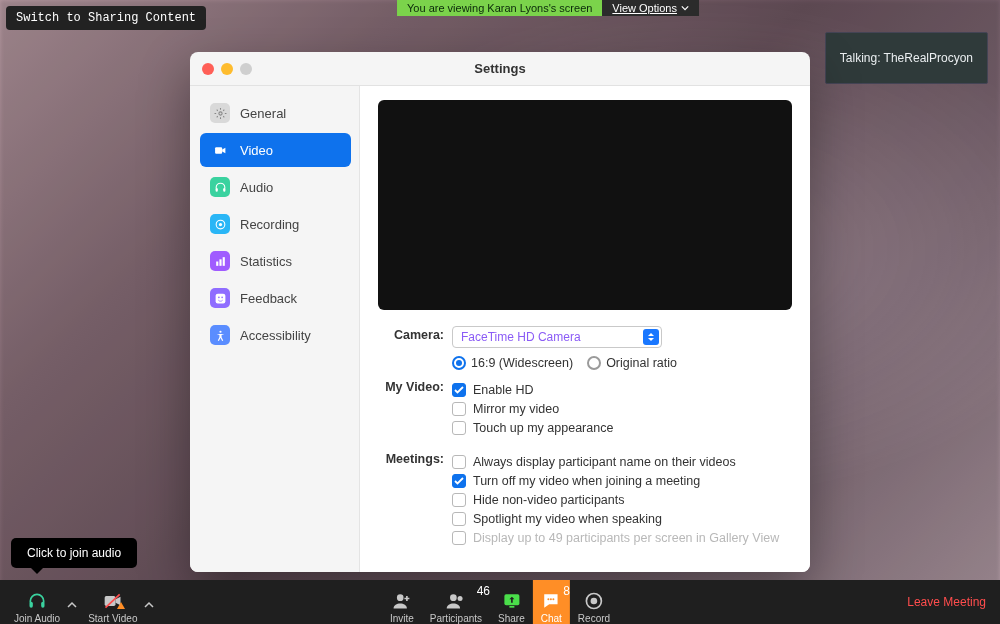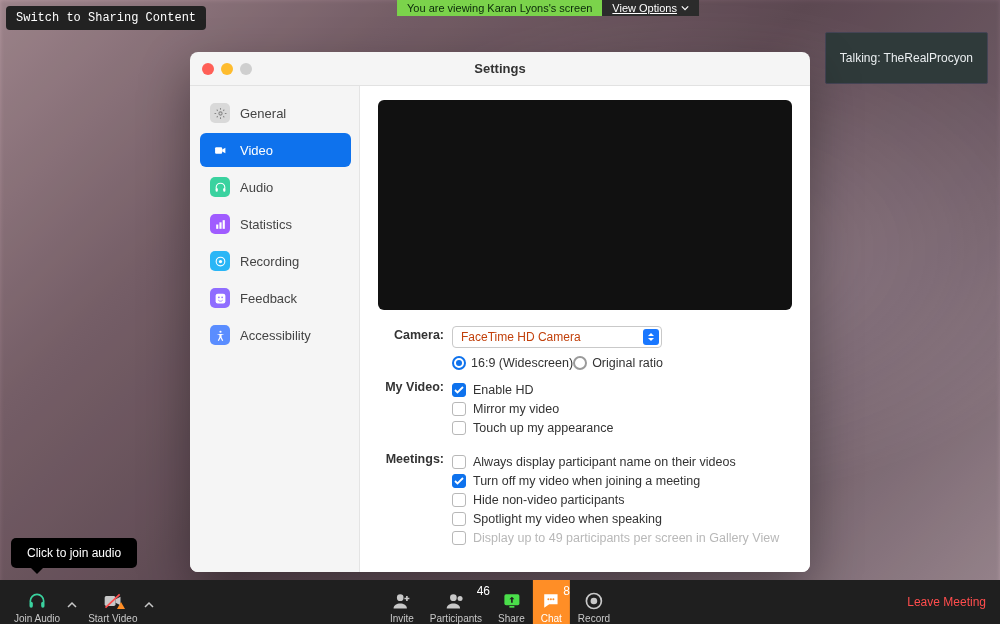--- a/index.html
+++ b/index.html
@@ -23,26 +23,26 @@
   .sidebar{width:170px;border-right:1px solid #e4e4e4;padding:10px 8px 10px 10px;background:#f5f5f5;}
   .sb-item{display:flex;align-items:center;gap:10px;padding:7px 10px;border-radius:6px;font-size:13px;color:#444;cursor:pointer;margin-bottom:3px;}
   .sb-item.active{background:#0e72ed;color:#fff;}
   .sb-item .ic{width:20px;height:20px;border-radius:5px;display:flex;align-items:center;justify-content:center;}
   .ic svg{width:13px;height:13px;}
   .content{flex:1;padding:14px 18px 10px 18px;overflow:auto;background:#fff;}
   .preview{width:100%;height:210px;background:#111;border-radius:6px;margin-bottom:16px;}
   .row{display:flex;align-items:flex-start;margin-bottom:6px;font-size:12.5px;color:#333;}
   .row .lab{width:74px;text-align:right;font-weight:600;padding-right:8px;padding-top:2px;}
   .row .col{flex:1;}
-  .sel{width:210px;height:22px;border:1px solid #c9c9c9;border-radius:4px;background:#fff;padding:0 22px 0 8px;font-size:12px;color:#c2410c;display:flex;align-items:center;position:relative;cursor:pointer;}
+  .sel{width:210px;height:22px;border:1px solid #c9c9c9;border-radius:4px;background:#fff;padding:0 22px 0 8px;font-size:12px;color:#8b5cf6;display:flex;align-items:center;position:relative;cursor:pointer;}
   .sel .arrs{position:absolute;right:2px;top:2px;bottom:2px;width:16px;background:#1977ff;border-radius:3px;display:flex;flex-direction:column;align-items:center;justify-content:center;}
   .sel .arrs::before,.sel .arrs::after{content:"";width:0;height:0;border-left:3px solid transparent;border-right:3px solid transparent;}
   .sel .arrs::before{border-bottom:3px solid #fff;margin-bottom:1px}
   .sel .arrs::after{border-top:3px solid #fff;margin-top:1px}
-  .optline{display:flex;align-items:center;margin-top:8px;}
+  .optline{display:flex;align-items:center;gap:14px;margin-top:8px;}
   .radio{display:flex;align-items:center;gap:5px;cursor:pointer;}
   .rd{width:14px;height:14px;border:2px solid #9a9a9a;border-radius:50%;display:flex;align-items:center;justify-content:center;}
   .rd.on{border-color:#0e72ed}
   .rd.on::after{content:"";width:6px;height:6px;background:#0e72ed;border-radius:50%;}
   .chk{display:flex;align-items:center;gap:7px;margin:5px 0;cursor:pointer;}
   .chk.disabled{color:#b8b8b8;cursor:default}
   .cb{width:14px;height:14px;border:1px solid #b8b8b8;border-radius:3px;background:#fff;display:flex;align-items:center;justify-content:center;}
   .cb.on{background:#0e72ed;border-color:#0e72ed;}
   .cb.on svg{width:10px;height:10px;}
   
@@ -117,37 +117,37 @@
             <span class="ic" style="background: rgb(58, 210, 159);">
               <svg viewBox="0 0 24 24">
                 <path d="M4 14v-2a8 8 0 0 1 16 0v2" fill="none" stroke="#fff" stroke-width="2"></path>
                 <rect x="3" y="13" width="4" height="7" rx="2" fill="#fff"></rect>
                 <rect x="17" y="13" width="4" height="7" rx="2" fill="#fff"></rect>
               </svg>
             </span>
             <span>Audio</span>
           </div>
           <div class="sb-item">
+            <span class="ic" style="background: rgb(42, 182, 246);">
+              <svg viewBox="0 0 24 24">
+                <circle cx="12" cy="12" r="8" fill="none" stroke="#fff" stroke-width="2"></circle>
+                <circle cx="12" cy="12" r="3" fill="#fff"></circle>
+              </svg>
+            </span>
+            <span>Recording</span>
+          </div>
+          <div class="sb-item">
             <span class="ic" style="background: rgb(160, 92, 255);">
               <svg viewBox="0 0 24 24">
                 <rect x="4" y="12" width="4" height="8" fill="#fff"></rect>
                 <rect x="10" y="8" width="4" height="12" fill="#fff"></rect>
                 <rect x="16" y="4" width="4" height="16" fill="#fff"></rect>
               </svg>
             </span>
             <span>Statistics</span>
-          </div>
-          <div class="sb-item">
-            <span class="ic" style="background: rgb(42, 182, 246);">
-              <svg viewBox="0 0 24 24">
-                <circle cx="12" cy="12" r="8" fill="none" stroke="#fff" stroke-width="2"></circle>
-                <circle cx="12" cy="12" r="3" fill="#fff"></circle>
-              </svg>
-            </span>
-            <span>Recording</span>
           </div>
           <div class="sb-item">
             <span class="ic" style="background: rgb(143, 109, 255);">
               <svg viewBox="0 0 24 24">
                 <rect x="3" y="3" width="18" height="18" rx="4" fill="#fff"></rect>
                 <circle cx="9" cy="10" r="1.5" fill="#8f6dff"></circle>
                 <circle cx="15" cy="10" r="1.5" fill="#8f6dff"></circle>
                 <path d="M8 15c1 1.5 2.5 2 4 2s3-.5 4-2" stroke="#8f6dff" stroke-width="1.5" fill="none"></path>
               </svg>
             </span>

